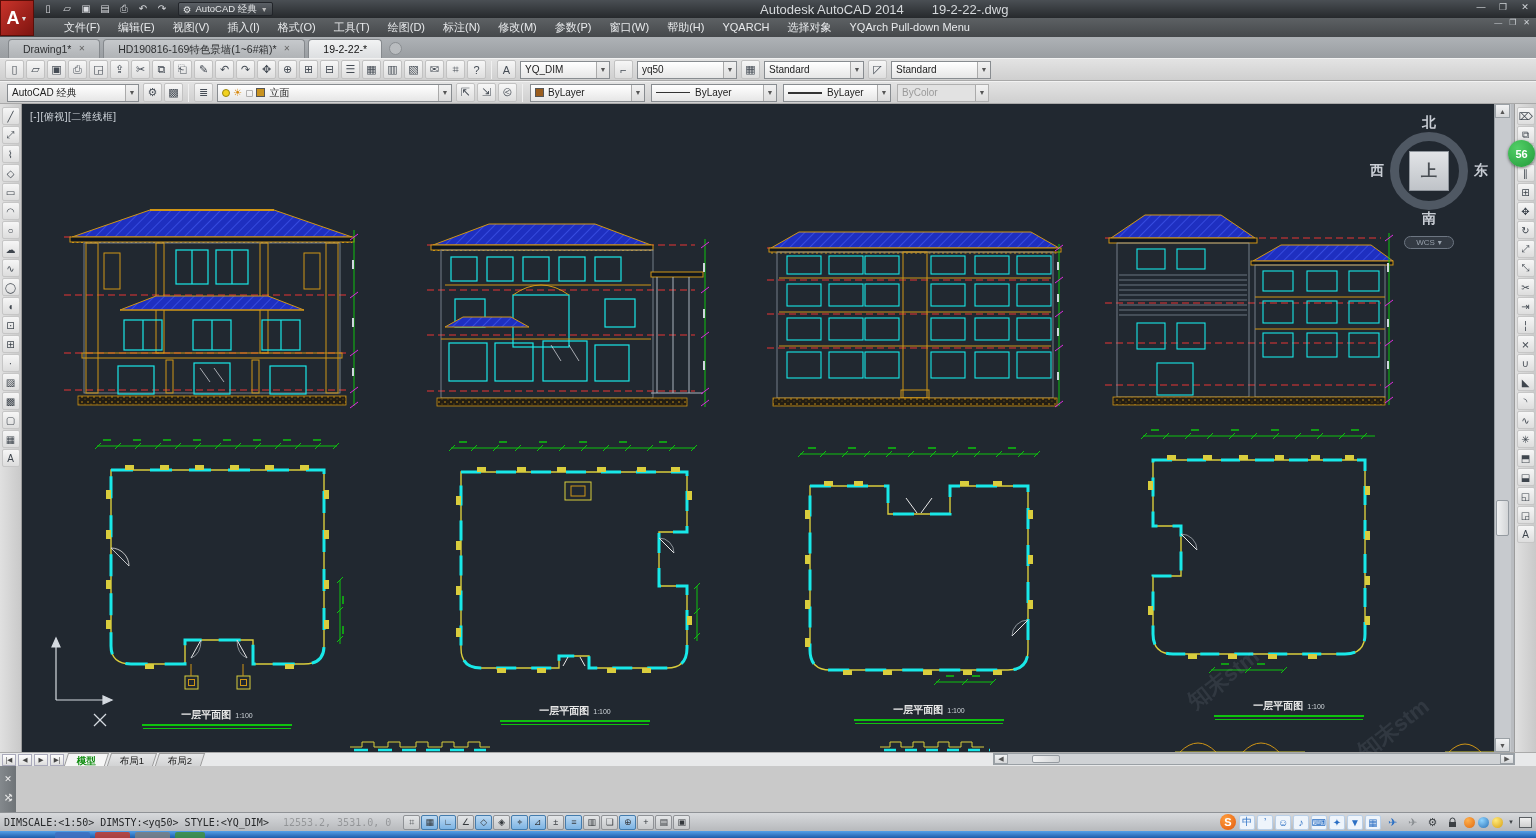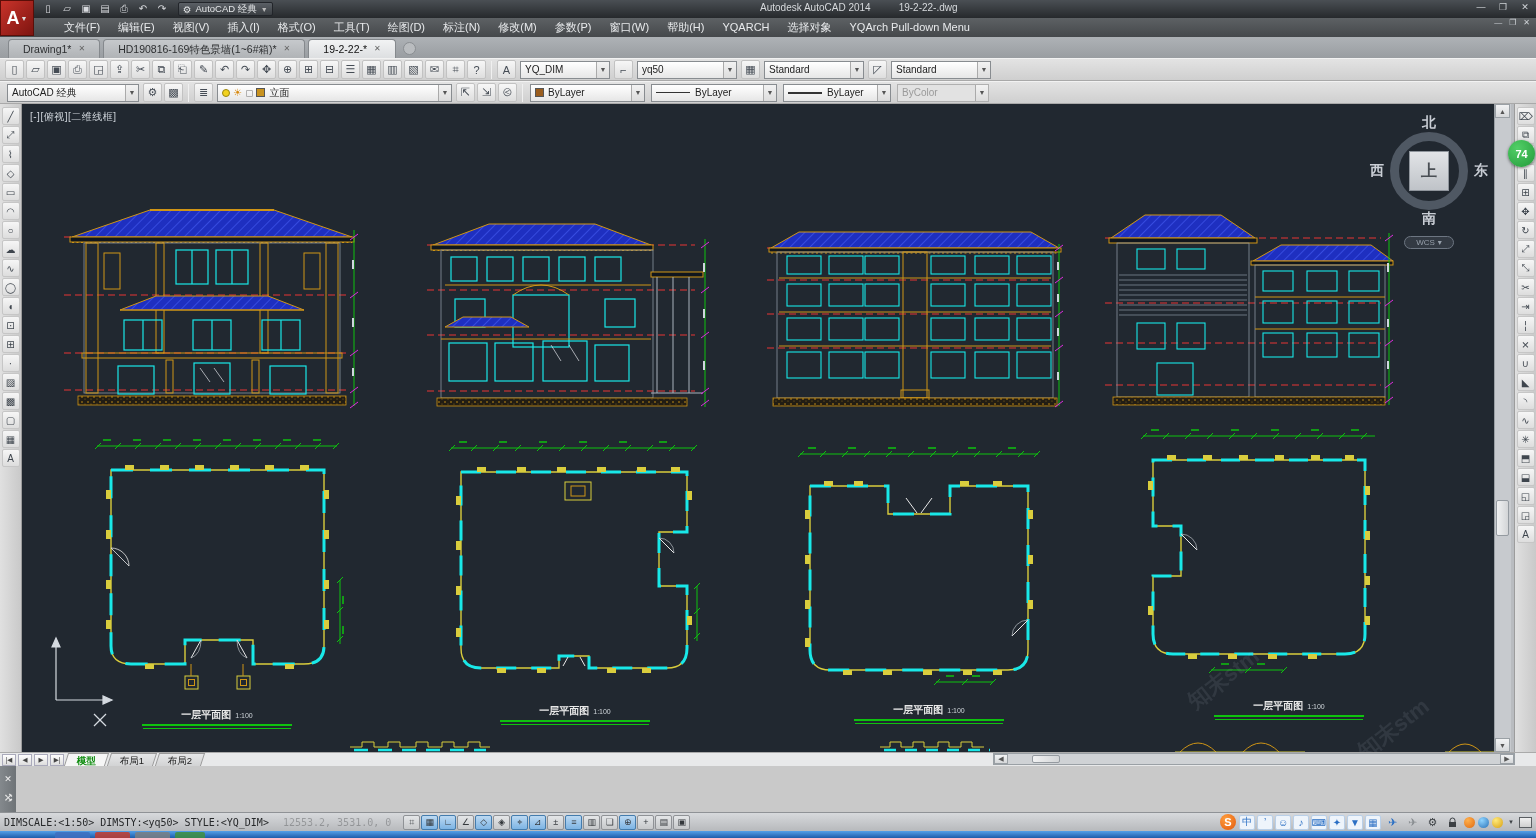--- a/index.html
+++ b/index.html
@@ -13,39 +13,39 @@
   #acad-logo { position:absolute; left:0; top:0; width:34px; height:36px; z-index:30;
     background:linear-gradient(135deg,#c8332a,#7e1410); border:1px solid #5a0e08;
     color:#fff; font-weight:bold; font-size:18px; display:flex; align-items:center; justify-content:center; }
   #acad-logo .caret { font-size:7px; margin-left:1px; color:#ddd; }
   .qat { display:flex; align-items:center; gap:3px; margin-left:40px; }
   .qat-btn { width:16px; height:14px; color:#d8dade; font-size:10px; line-height:14px; text-align:center; }
   #ws-pill { display:flex; align-items:center; height:14px; margin-left:8px; padding:0 4px;
     background:linear-gradient(#5b6066,#3a3e42); border:1px solid #22252a; border-radius:2px;
     color:#e4e6e8; font-size:9.5px; gap:4px; }
   #ws-pill .caret { font-size:7px; color:#bbb; }
-  #title-text { position:absolute; left:760px; top:2px; color:#d6d9dc; font-size:10px; white-space:nowrap; }
+  #title-text { position:absolute; left:760px; top:2px; color:#d6d9dc; font-size:13px; white-space:nowrap; }
   #title-text span { margin-right:28px; }
   .win-controls { position:absolute; right:4px; top:2px; display:flex; gap:8px; }
   .win-controls span { color:#cfd3d7; font-size:9px; width:14px; text-align:center; }
 
   
   #menubar { position:absolute; left:0; top:18px; width:1536px; height:19px;
     background:linear-gradient(#5d6164,#45484b); display:flex; align-items:center; padding-left:55px; }
   .menu-item { color:#e8eaec; font-size:11px; padding:0 9px; height:19px; line-height:19px; white-space:nowrap; }
   .doc-controls { position:absolute; right:6px; top:0; display:flex; gap:7px; }
   .doc-controls span { color:#cfd3d7; font-size:8px; }
 
   
   #filetabs { position:absolute; left:0; top:37px; width:1536px; height:21px;
     background:linear-gradient(#aeb2b6,#999da1); display:flex; align-items:flex-end; padding-left:8px; }
   .file-tab { height:19px; line-height:18px; padding:0 14px; font-size:10.5px; color:#2d2f31;
     background:linear-gradient(#c6c9cc,#b0b3b6); border:1px solid #85898d; border-bottom:none;
     border-radius:4px 4px 0 0; margin-right:3px; white-space:nowrap; display:flex; align-items:center; gap:7px; }
-  .file-tab.active { background:linear-gradient(#f2f3f4,#dddfe1); color:#111; }
+  .file-tab.active { background:linear-gradient(#f2f3f4,#dddfe1); color:#111;flex-direction:column; }
   .file-tab .x { font-size:8px; color:#666; }
   .newtab-circle { width:13px; height:13px; border-radius:50%; background:#b9bcbf; border:1px solid #8a8e92; margin:0 0 3px 4px; }
 
   
   .toolbar { position:absolute; left:0; width:1536px; height:23px; background:linear-gradient(#e3e3e3,#cfcfcf);
     border-top:1px solid #f2f2f2; border-bottom:1px solid #a9a9a9; display:flex; align-items:center; padding-left:4px; }
   #toolbar1 { top:58px; } #toolbar2 { top:81px; }
   .tb-btn { width:19px; height:19px; margin:0 1px; border:1px solid #c2c2c2; border-radius:2px;
     background:linear-gradient(#f7f7f7,#dedede); color:#454c55; font-size:11px;
     display:flex; align-items:center; justify-content:center; }
@@ -806,21 +806,21 @@
     <span class="wm" style="left:1160px;top:560px">知末stm</span>
     <span class="wm" style="left:1330px;top:610px">知末stm</span>
   </div>
 
   <div id="vscroll">
     <div class="scr-btn" style="left:0;top:0">▲</div>
     <div class="scr-thumb" style="left:1px;top:396px;width:13px;height:36px"></div>
     <div class="scr-btn" style="left:0;top:634px">▼</div>
   </div>
   <div id="vscroll-pad"></div>
-  <div id="badge46">74</div>
+  <div id="badge46">56</div>
 
   <div id="tabrow">
     <div style="display:flex">
 
     <div class="nav-btn">|◀</div>
         <div class="nav-btn">◀</div>
         <div class="nav-btn">▶</div>
         <div class="nav-btn">▶|</div>
       </div>
     <div style="display:flex">

